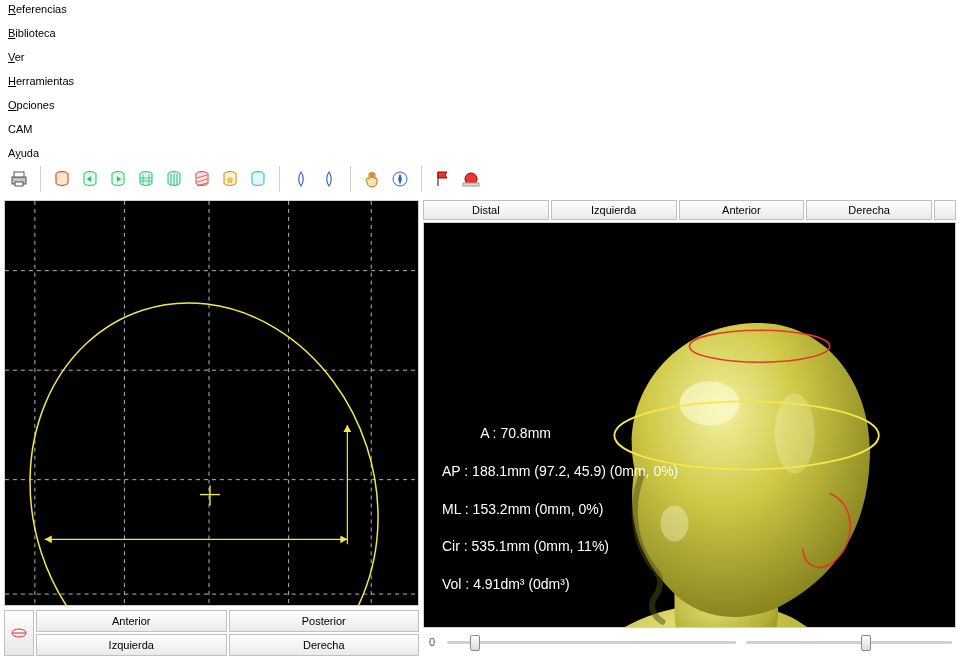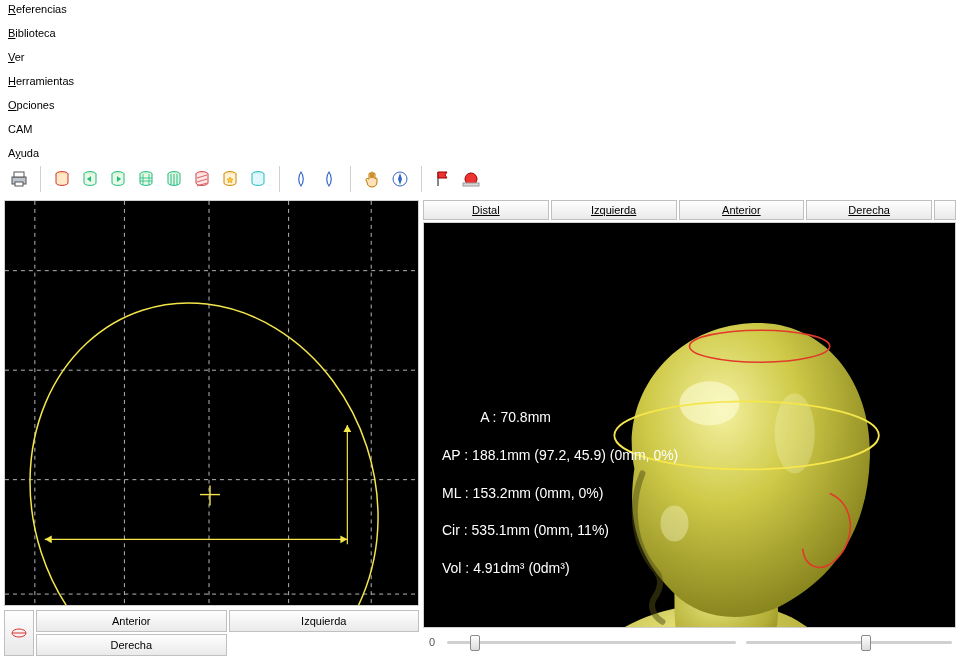--- a/index.html
+++ b/index.html
@@ -82,21 +82,20 @@
     background: linear-gradient(#fefefe,#eaeaea);
     font-size: 11px;
     display: flex; align-items: center; justify-content: center;
     cursor: default;
   }
   
   .right-top {
     display: flex;
     gap: 2px;
     margin-bottom: 2px;
-    text-decoration: underline;
   }
   .right-top .btn { height: 20px; flex: 1; }
   .right-top .btn.narrow { flex: 0 0 22px; }
   
   .slider-row {
     display: flex;
     align-items: center;
     gap: 10px;
     height: 28px;
     padding: 2px 4px;
@@ -111,21 +110,21 @@
     background: #d0d0d0; border-radius: 2px;
   }
   .slider .thumb {
     position: absolute; top: 3px; width: 10px; height: 16px;
     background: linear-gradient(#fdfdfd,#dcdcdc);
     border: 1px solid #8a8a8a; border-radius: 2px;
   }
   
   .stats {
     position: absolute;
-    left: 18px; bottom: 30px;
+    left: 18px; bottom: 14px;
     color: #fff;
     font-family: Verdana, Arial, sans-serif;
     font-size: 14px;
     line-height: 1.35;
     white-space: pre;
   }
   
   .left-canvas {
     position: absolute; inset: 0;
   }
@@ -285,20 +284,21 @@
       </svg>
     </div>
     <div class="left-buttons">
       <div class="icon-cell">
         <svg width="20" height="20" viewBox="0 0 20 20">
             <ellipse cx="10" cy="10" rx="7" ry="4" fill="none" stroke="#d33"></ellipse>
             <line x1="3" y1="10" x2="17" y2="10" stroke="#d33"></line>
           </svg>
       </div>
       <div class="btn">Anterior</div>
+      <div class="btn">Posterior</div>
       <div class="btn">Izquierda</div>
       <div class="btn">Derecha</div>
     </div>
   </div>
 
   <div class="panel-right">
     <div class="right-top">
       <div class="btn">Distal</div>
       <div class="btn">Izquierda</div>
       <div class="btn">Anterior</div>

